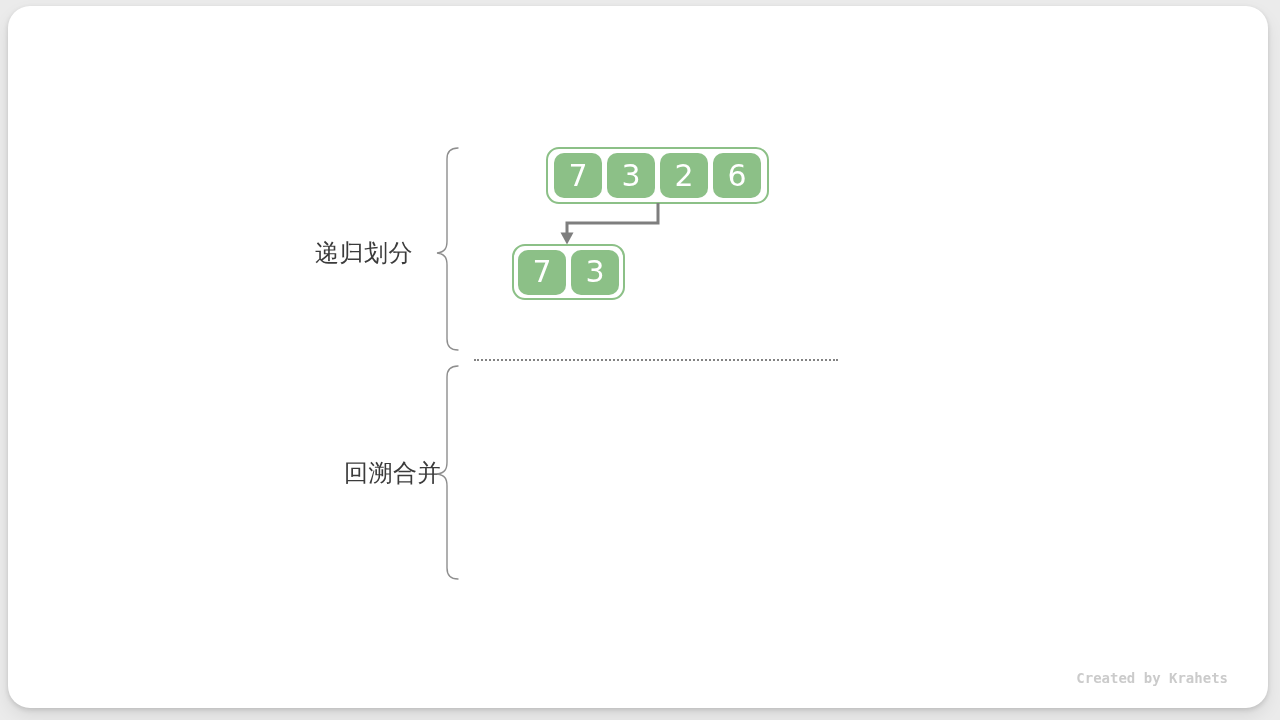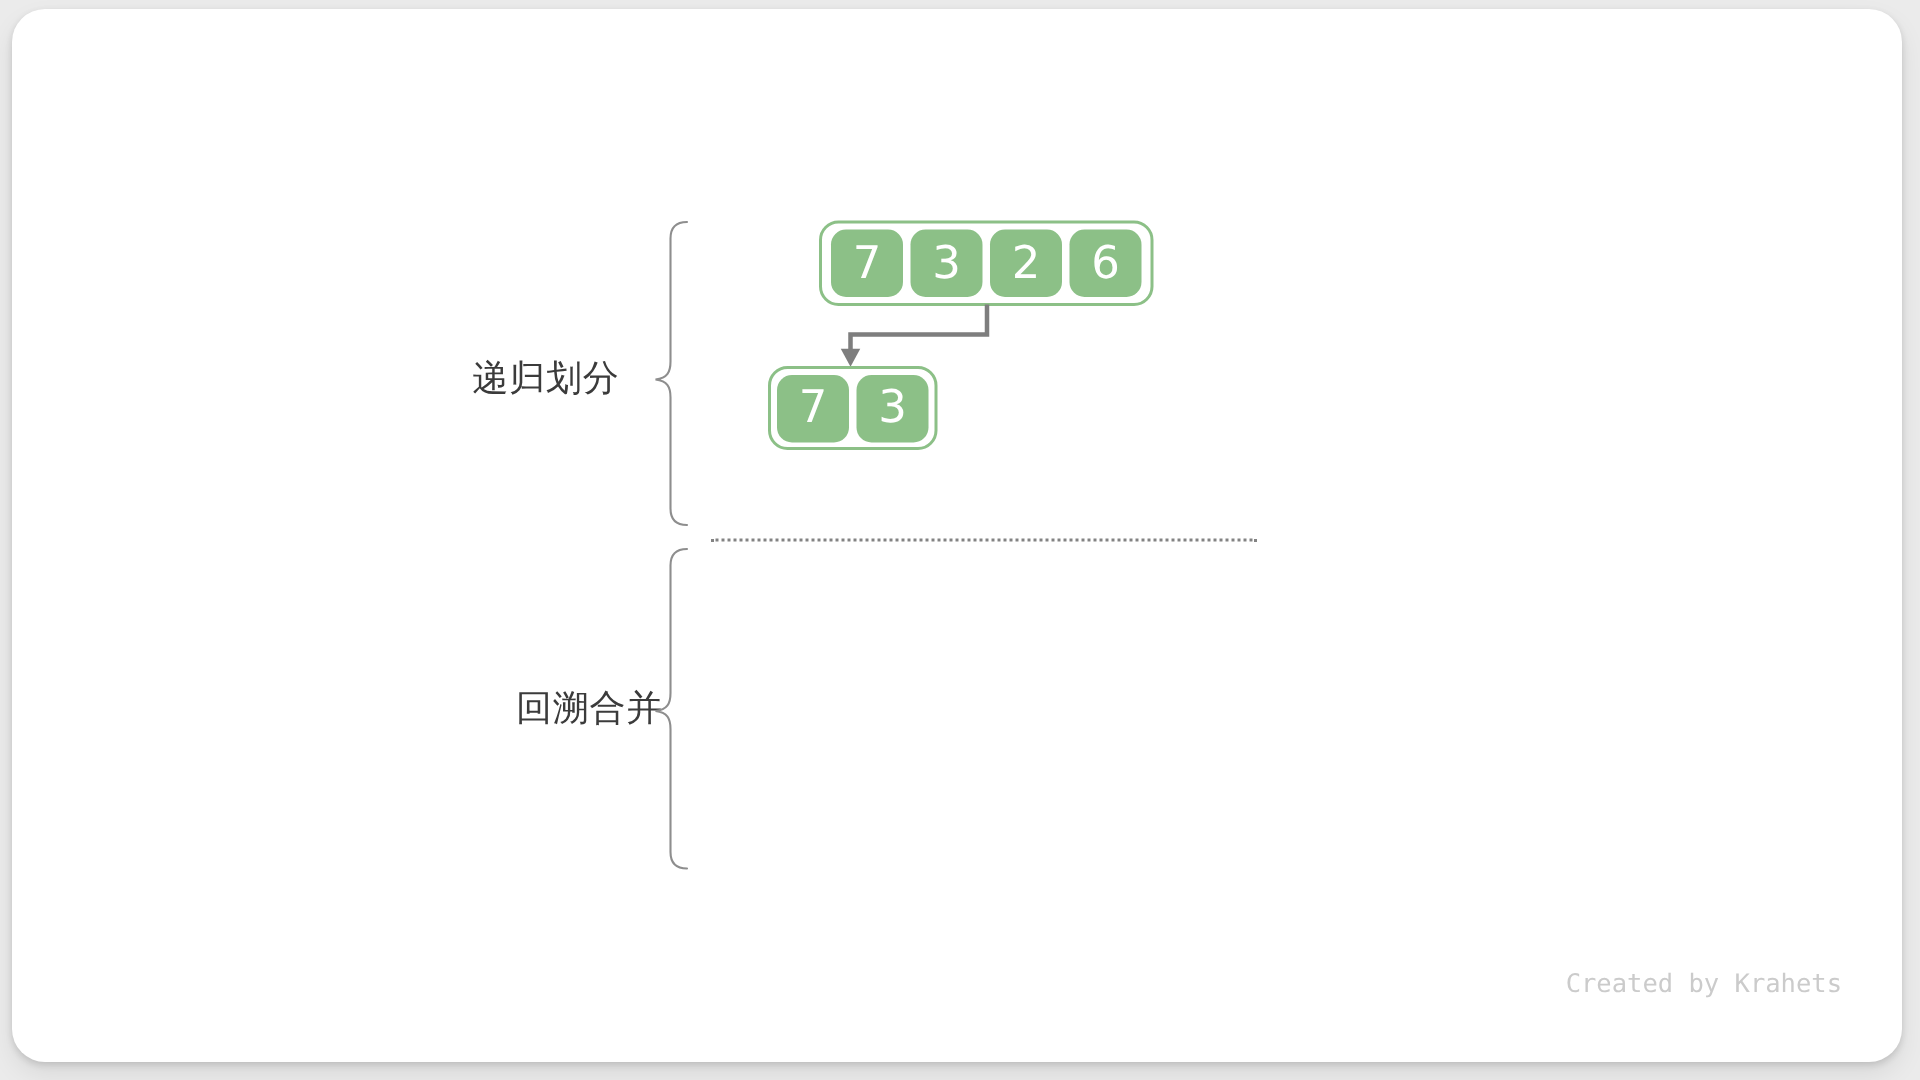--- a/index.html
+++ b/index.html
@@ -77,26 +77,27 @@
     color: #3b3b3b;
     font-size: 22px;
     font-weight: 700;
     line-height: 27px;
     letter-spacing: 0.5px;
     white-space: nowrap;
   }
 
   .watermark {
     position: absolute;
-    right: 40px; top: 640px;
+    right: 40px; top: 664px;
     color: #cbcbcb;
     font-family: "DejaVu Sans Mono", "Liberation Mono", monospace;
-    font-size: 17px;
+    font-size: 14px;
     letter-spacing: 0px;
     white-space: nowrap;
+    font-weight: bold;
   }
 </style>
 </head>
 <body>
 
 <div class="stage">
   <div class="card">
 
     <div class="phase-label" id="phase-label-divide">递归划分</div>
     <div class="phase-label" id="phase-label-merge">回溯合并</div>

